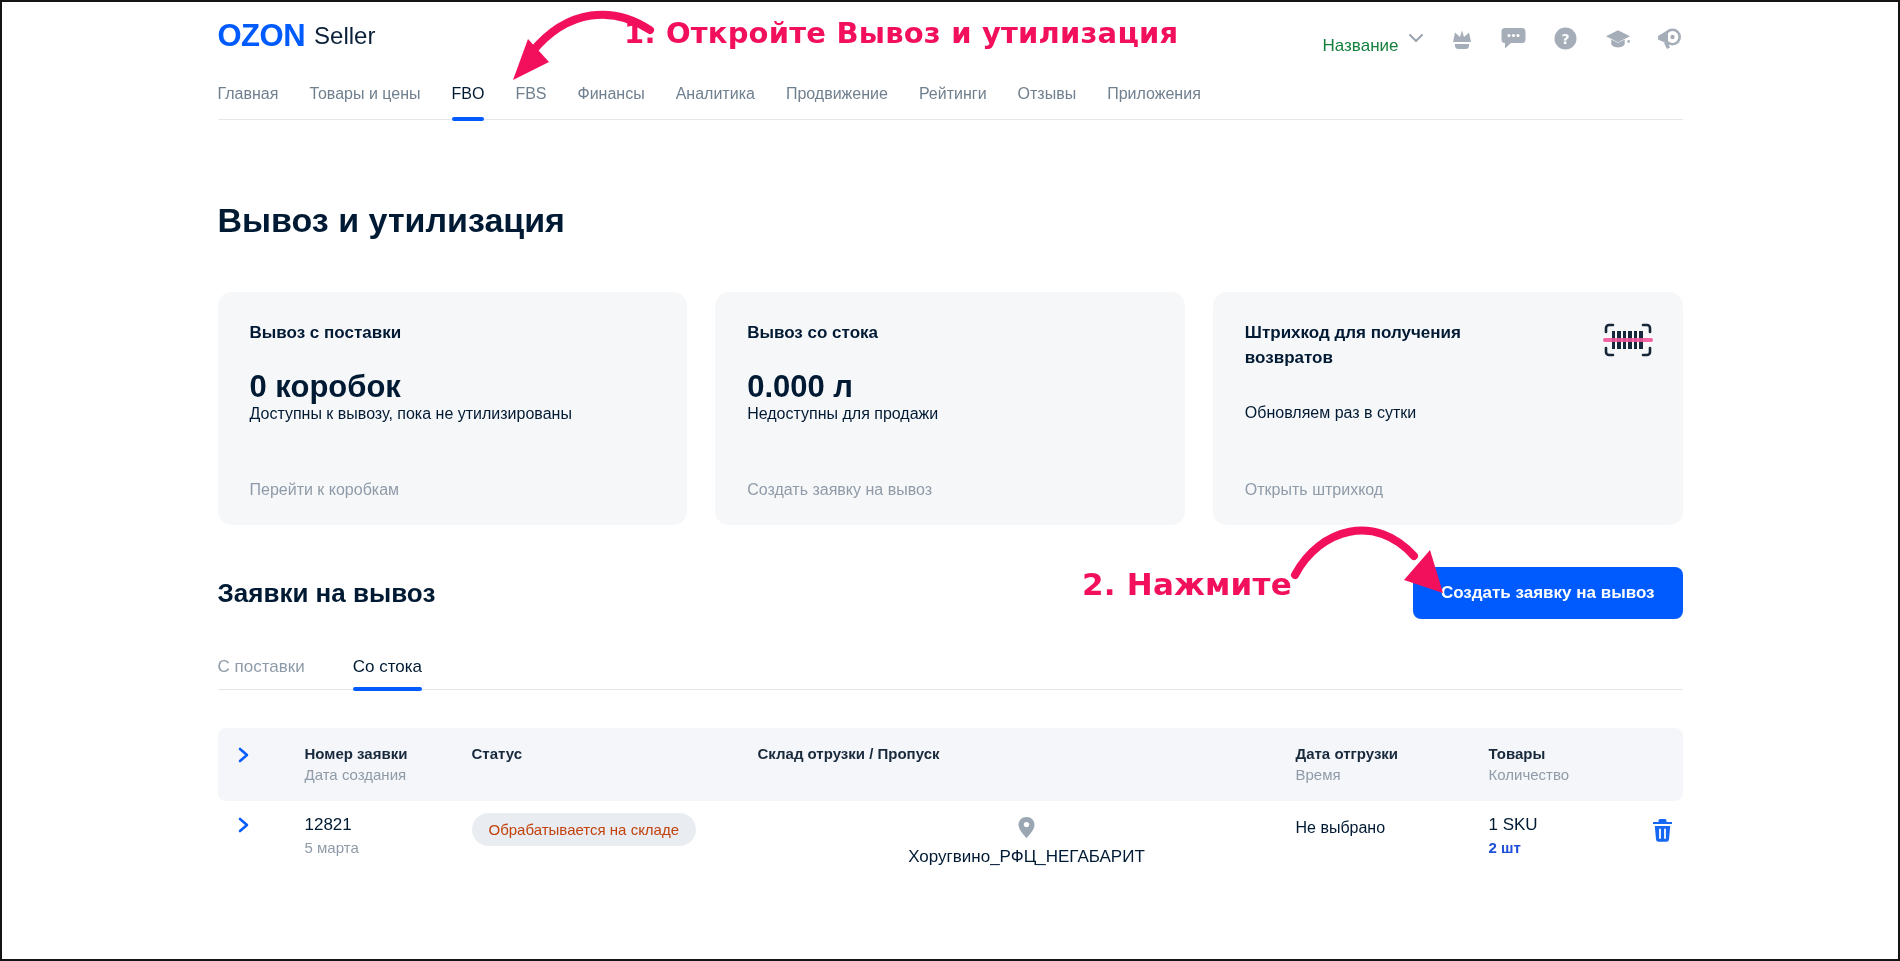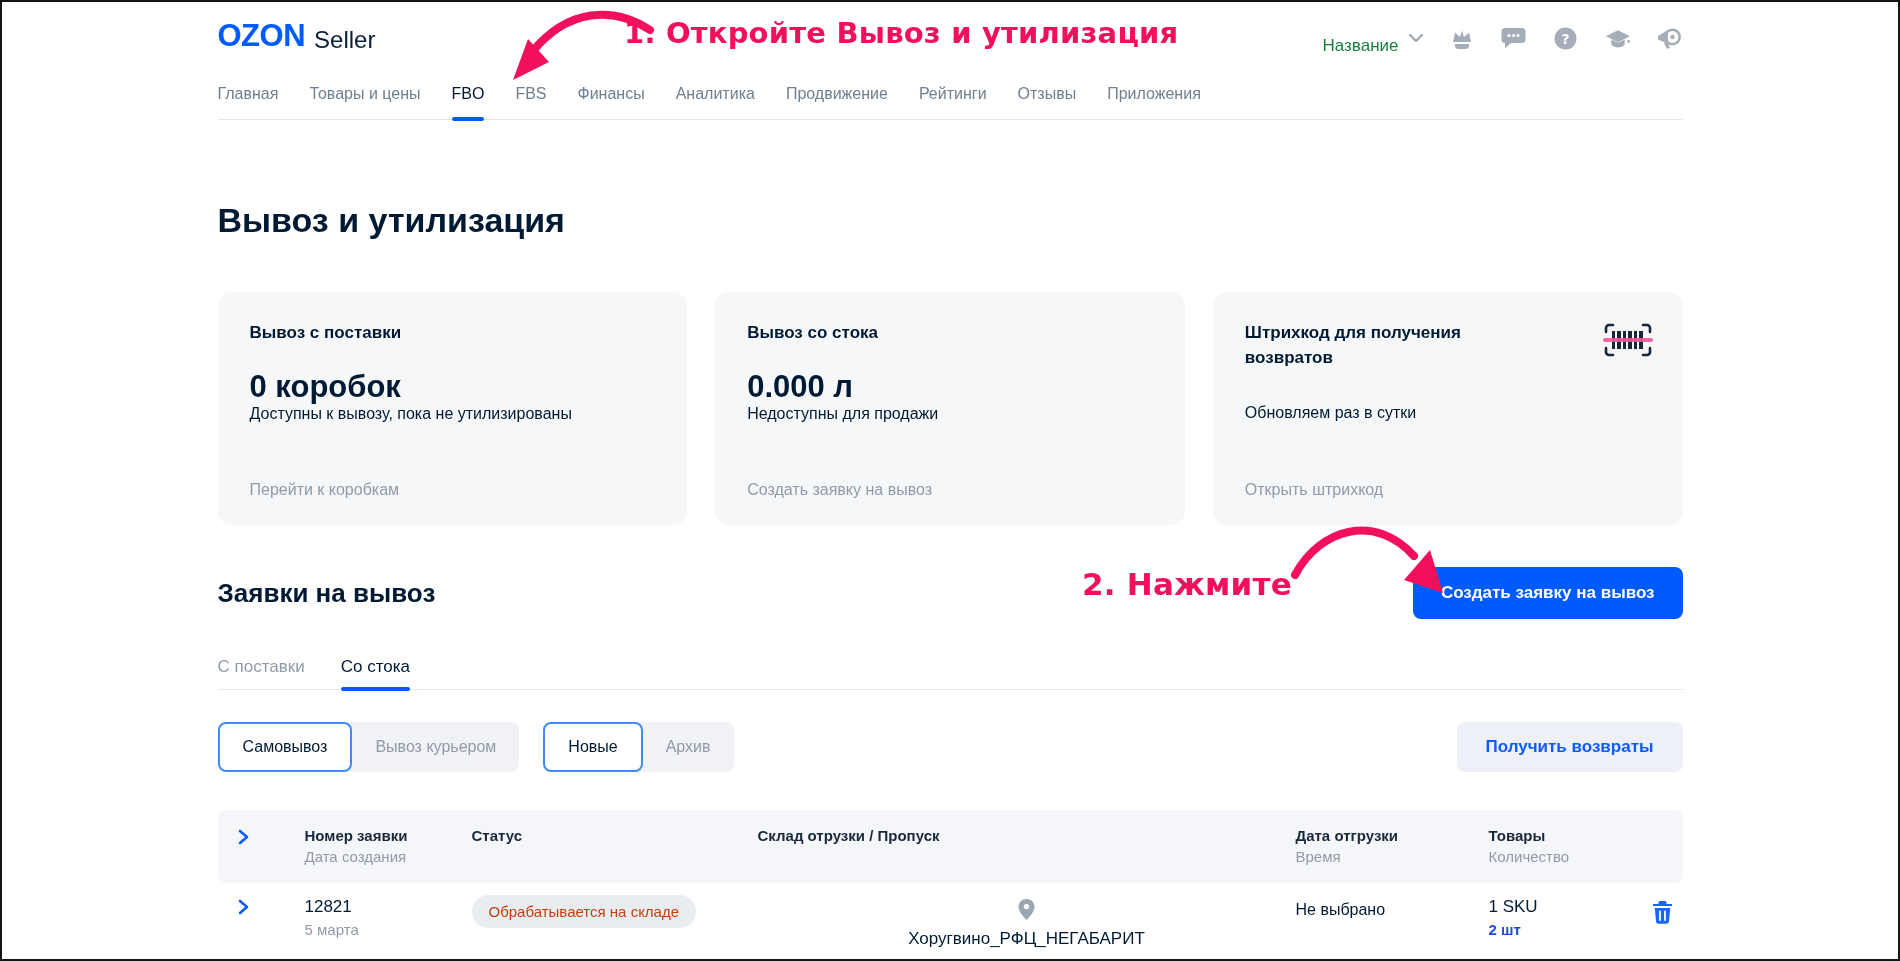--- a/index.html
+++ b/index.html
@@ -9,21 +9,21 @@
     background:#ffffff;
     border:2px solid #141414;
     position:relative;
     overflow:hidden;
     color:#001a34;
   }
   .content { width:1465px; margin:0 auto; position:relative; }
 
   
   .topbar { padding-top:16px; height:46px; display:flex; align-items:flex-start; justify-content:space-between; }
-  .logo { display:flex; align-items:flex-end; cursor:pointer; }
+  .logo { display:flex; align-items:center; cursor:pointer; }
   .logo-ozon { font-size:31px; font-weight:800; color:#005bff; letter-spacing:-0.5px; }
   .logo-seller { font-size:24px; font-weight:500; color:#0a1f38; margin-left:9px; }
   .top-right { display:flex; align-items:center; gap:26px; padding-top:3px; }
   .account { display:flex; align-items:center; gap:10px; cursor:pointer; }
   .account span { font-size:17px; color:#15803d;margin-top:15px; }
   .top-icon { width:26px; height:26px; display:flex; align-items:center; justify-content:center; cursor:pointer; }
 
   
   .nav { margin-top:20px; display:flex; gap:31px; border-bottom:1px solid #e4e8ec; }
   .nav-item { font-size:16px; color:#70808f; padding:17px 0 16px; position:relative; cursor:pointer; white-space:nowrap; }
@@ -42,21 +42,21 @@
   .card-sub-solo { font-size:16px; color:#001a34; margin-top:34px; }
   .card-link { font-size:16px; color:#8f9ba8; margin-top:auto; cursor:pointer; }
   .barcode-wrap { position:absolute; top:30px; right:30px; }
 
   
   .section-head { margin-top:42px; display:flex; align-items:center; justify-content:space-between; height:52px; }
   .section-title { font-size:26px; font-weight:700; color:#001a34; }
   .primary-btn { height:52px; padding:0 28px; background:#005bff; color:#ffffff; font-size:17px; font-weight:700; border:none; border-radius:8px; cursor:pointer; font-family:inherit; }
 
   
-  .tabs { margin-top:30px; display:flex; gap:36px; border-bottom:1px solid #e4e8ec; }
+  .tabs { margin-top:30px; display:flex; gap:48px; border-bottom:1px solid #e4e8ec; }
   .tab { font-size:17px; color:#8f9ba8; padding:8px 0 12px; position:relative; cursor:pointer; }
   .tab.active { color:#001a34; font-weight:500; }
   .tab.active::after { content:""; position:absolute; left:0; right:0; bottom:-2px; height:4px; background:#005bff; border-radius:2px; }
 
   
   .chips-row { margin-top:32px; display:flex; align-items:center; }
   .chip-group { display:flex; background:#f0f2f5; border-radius:8px; height:50px; }
   .chip-group + .chip-group { margin-left:24px; }
   .chip { font-size:16px; color:#8f9ba8; padding:0 23px; display:flex; align-items:center; cursor:pointer; border-radius:8px; white-space:nowrap; }
   .chip.selected { background:#ffffff; border:2px solid #3f8cf8; color:#001a34; }
@@ -207,31 +207,20 @@
   <div class="section-head">
     <h2 class="section-title">Заявки на вывоз</h2>
     <button class="primary-btn">Создать заявку на вывоз</button>
   </div>
 
   <div class="tabs">
     <div class="tab">С поставки</div>
     <div class="tab active">Со стока</div>
   </div>
 
-  <div class="chips-row">
-    <div class="chip-group">
-      <div class="chip selected">Самовывоз</div>
-      <div class="chip">Вывоз курьером</div>
-    </div>
-    <div class="chip-group">
-      <div class="chip selected">Новые</div>
-      <div class="chip">Архив</div>
-    </div>
-    <button class="returns-btn">Получить возвраты</button>
-  </div>
 
   <div class="table">
 
     <div class="tgrid thead">
       <div class="chev-cell">
         <svg width="11" height="16" viewBox="0 0 11 16">
             <polyline points="2,2 9,8 2,14" fill="none" stroke="#0b5cff" stroke-width="2.6" stroke-linecap="round" stroke-linejoin="round"></polyline>
           </svg>
       </div>
       <div>

